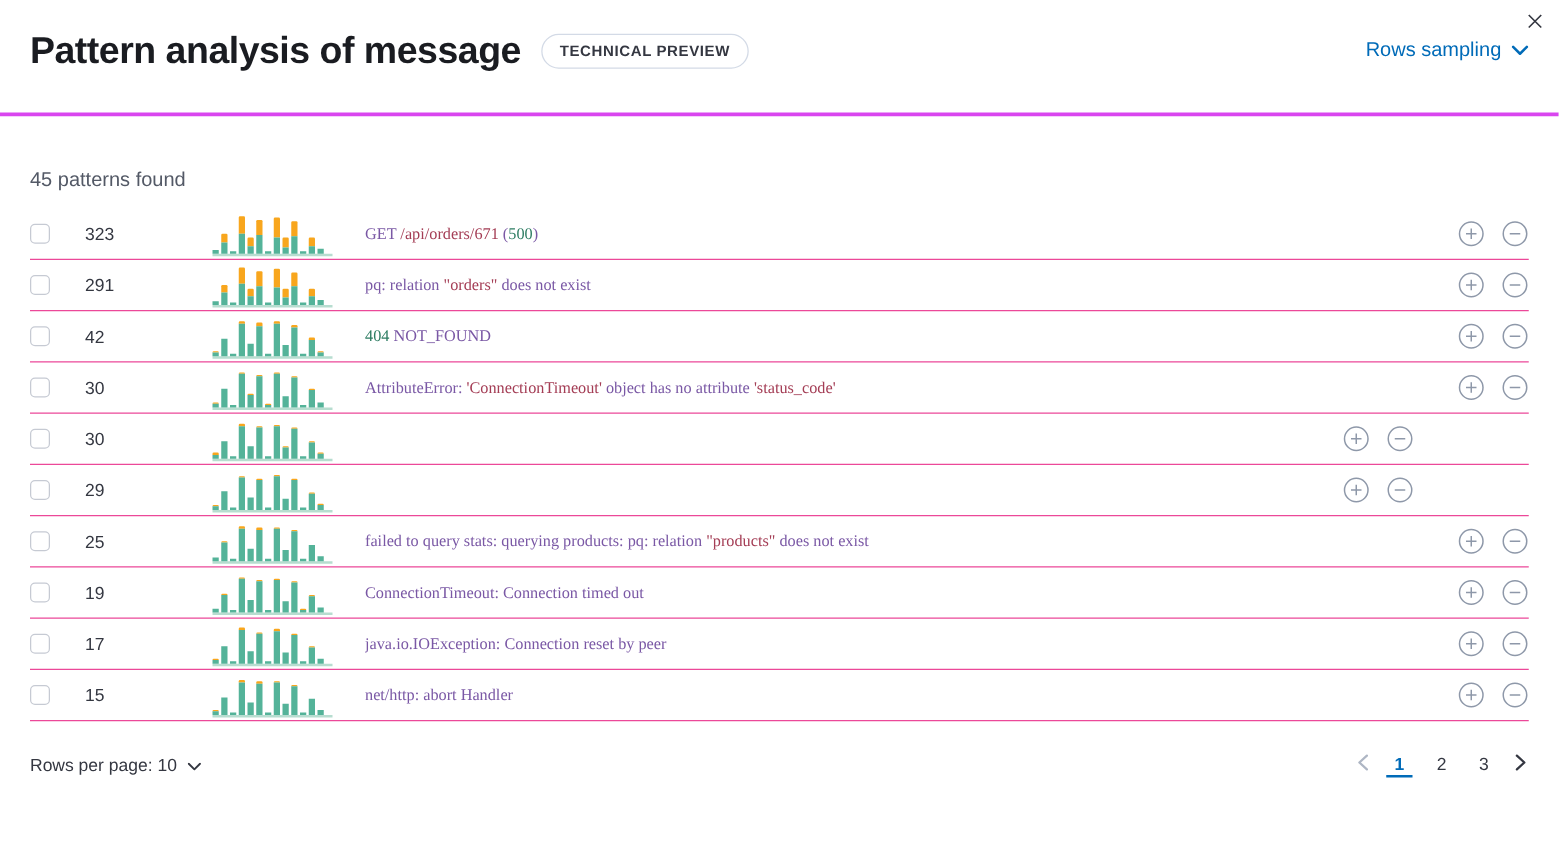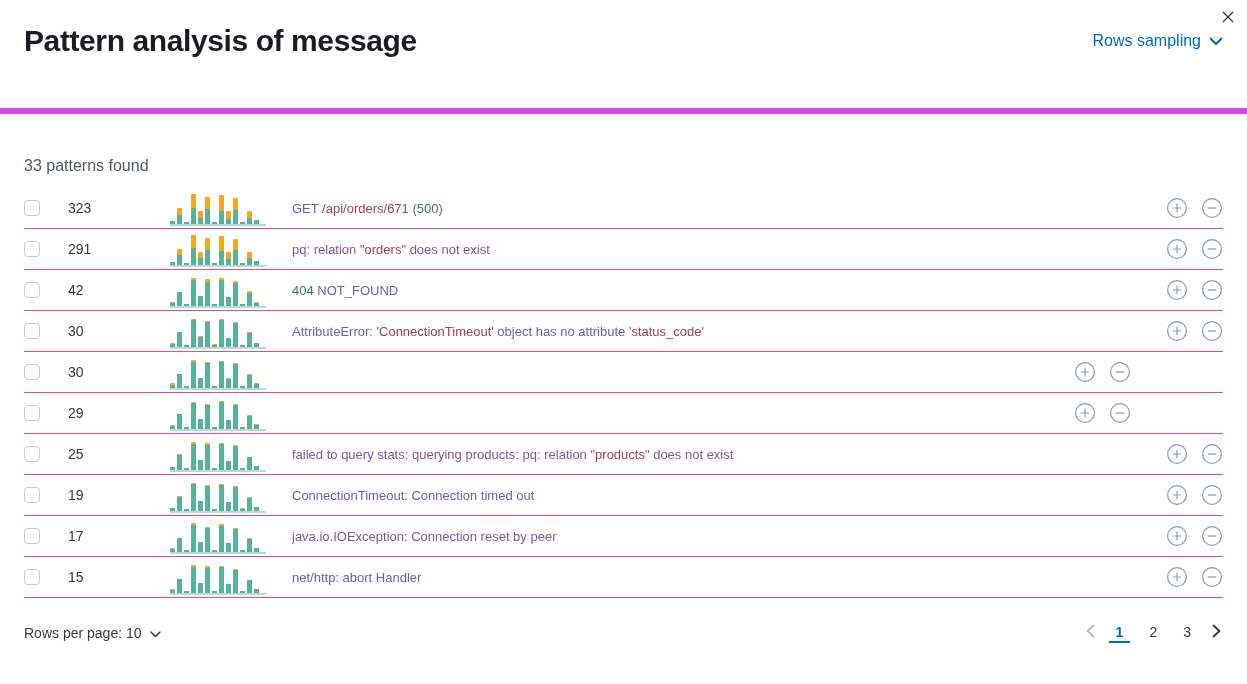--- a/index.html
+++ b/index.html
@@ -2,21 +2,21 @@
 <html><head>
 <meta charset="utf-8">
 <style>
   * { box-sizing: border-box; }
   html,body { margin:0; padding:0; }
   body {
     width:1247px; height:684px; background:#ffffff; overflow:hidden;
     font-family:"Liberation Sans","DejaVu Sans",sans-serif; color:#343741;
   }
   
-  .flyout-header { position:relative; padding:20px 24px 0 24px; height:114px; border-bottom:6px solid #d946ef; }
+  .flyout-header { position:relative; padding:20px 24px 0 24px; height:93px; border-bottom:3px solid #d946ef; }
   .header-row { display:flex; align-items:center; justify-content:space-between; margin-top:4px; }
   .title-wrap { display:flex; align-items:center; }
   .page-title { font-size:30px; font-weight:700; color:#1a1c21; letter-spacing:-0.4px; }
   .tech-badge {
     margin-left:16px; border:1px solid #d3dae6; border-radius:20px; padding:6px 14px;
     font-size:12px; font-weight:700; letter-spacing:0.5px; color:#343741; white-space:nowrap; background:#fff;
   }
   .sampling-btn { display:flex; align-items:center; gap:8px; color:#006bb8; font-size:16px; cursor:pointer; background:none; border:none; font-family:inherit; padding:0; }
   .close-btn { position:absolute; top:6px; right:8px; background:none; border:none; cursor:pointer; padding:4px; }
   
@@ -29,21 +29,21 @@
   .grid-row.head { min-height:32px; border-bottom:1px solid #d6dce8; }
   .col-label { font-size:13.5px; font-weight:700; color:#1a1c21; }
   .col-label.right { text-align:right; }
   .checkbox { width:16px; height:16px; border:1px solid #c6cad3; border-radius:4px; background:#fff; cursor:pointer; }
   .count-val { font-size:14px; color:#343741; }
   .chart { width:96px; height:33px; display:flex; align-items:flex-end; gap:2px; border-bottom:2px solid #b7ddd0; margin-top:3px; }
   .bar { width:5px; display:flex; flex-direction:column; justify-content:flex-end; }
   .bar .seg-o { background:#f8a61d; border-radius:1px 1px 0 0; }
   .bar .seg-g { background:#54b399; }
   .example-text {
-    font-family:Liberation Sans, sans-serif; font-size:13px;
+    font-family:Liberation Serif, serif; font-size:13px;
     white-space:nowrap; overflow:hidden; text-overflow:ellipsis; padding-right:10px;
   }
   .seg-purple { color:#7a58a5; }
   .seg-red    { color:#a43d55; }
   .seg-green  { color:#2e7d63; }
   .actions-cell { display:flex; justify-content:flex-end; gap:13px; }
   .action-btn { background:none; border:none; padding:0; cursor:pointer; width:22px; height:22px; }
   
   .table-footer { display:flex; justify-content:space-between; align-items:center; padding:24px 0 0 0; }
   .rows-per-page { display:flex; align-items:center; gap:8px; font-size:14px; color:#343741; background:none; border:none; font-family:inherit; cursor:pointer; padding:0; }
@@ -61,34 +61,35 @@
     <button class="close-btn">
       <span>
         <svg width="14" height="14" viewBox="0 0 14 14">
             <path d="M2 2 L12 12 M12 2 L2 12" stroke="#343741" stroke-width="1.3" fill="none"></path>
           </svg>
       </span>
     </button>
     <div class="header-row">
       <div class="title-wrap">
         <span class="page-title">Pattern analysis of message</span>
+        <span class="tech-badge">TECHNICAL PREVIEW</span>
       </div>
       <button class="sampling-btn">
         <span>Rows sampling</span>
         <span>
           <svg width="14" height="9" viewBox="0 0 14 9">
               <polyline points="1.5,1.5 7,7 12.5,1.5" fill="none" stroke="#006bb8" stroke-width="2" stroke-linecap="round" stroke-linejoin="round"></polyline>
             </svg>
         </span>
       </button>
     </div>
   </div>
 
   <div class="content">
-    <div class="summary">33 patterns found</div>
+    <div class="summary">45 patterns found</div>
 
     <div>
       <div>
   <div class="grid-row">
     <div>
               <div class="checkbox"></div>
             </div>
     <div class="count-val">323</div>
     <div class="chart">
               <div class="bar">

